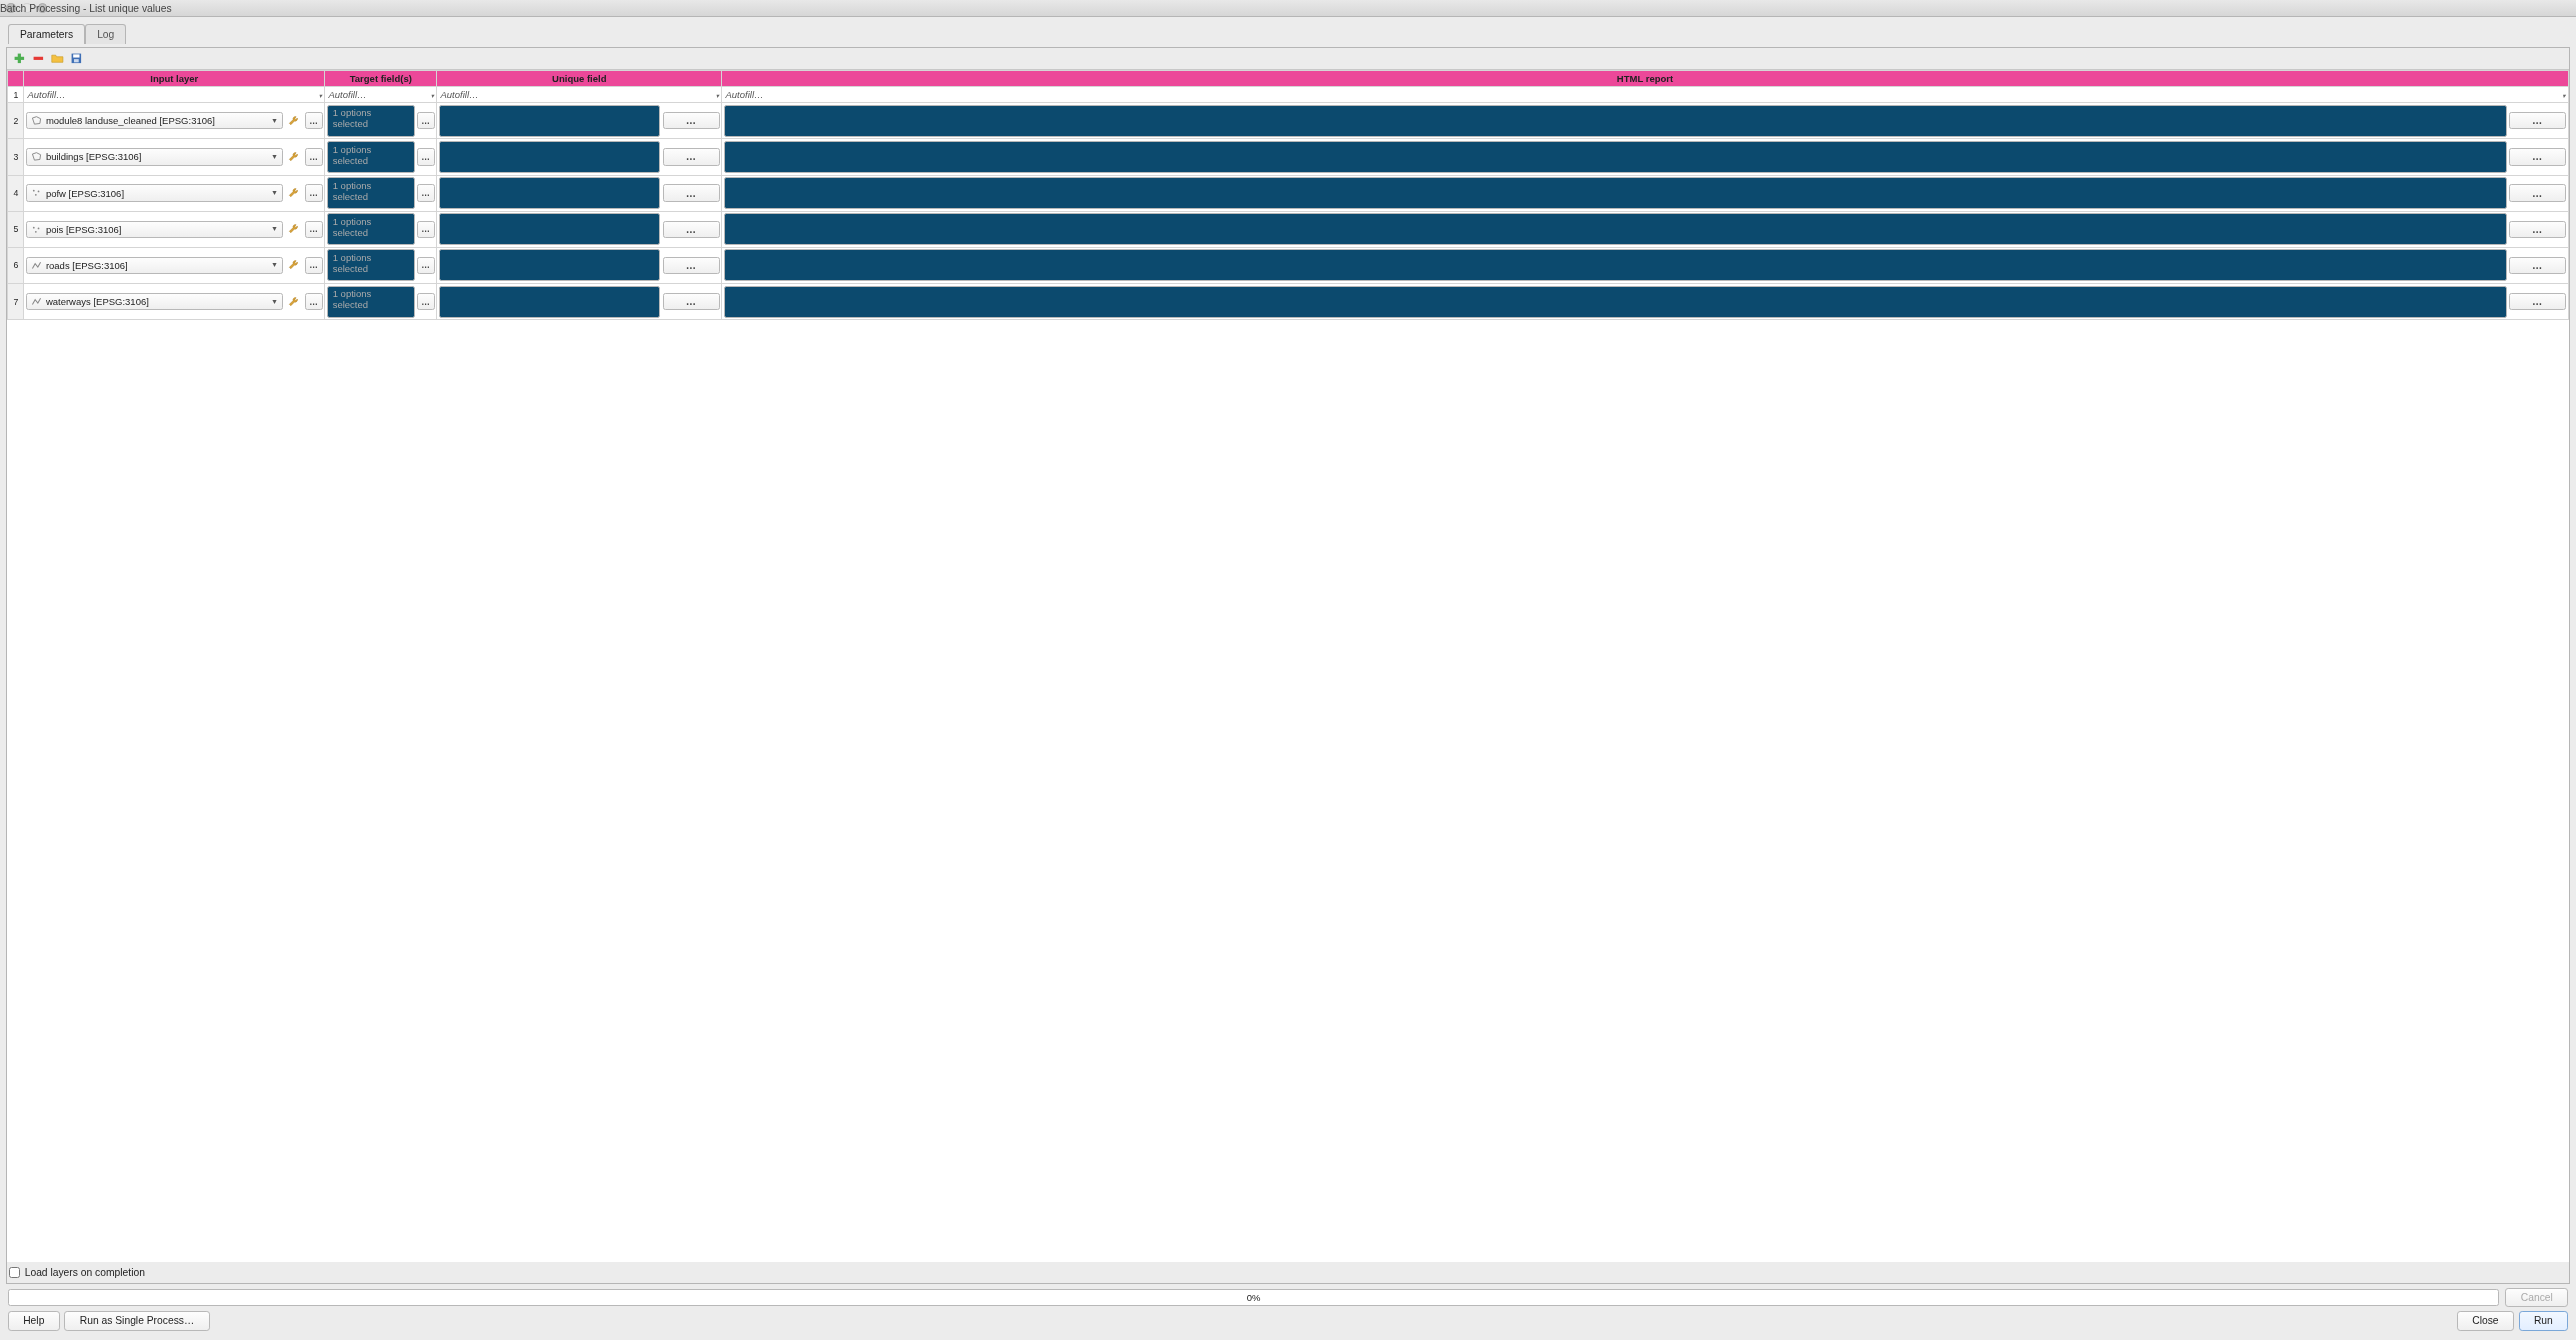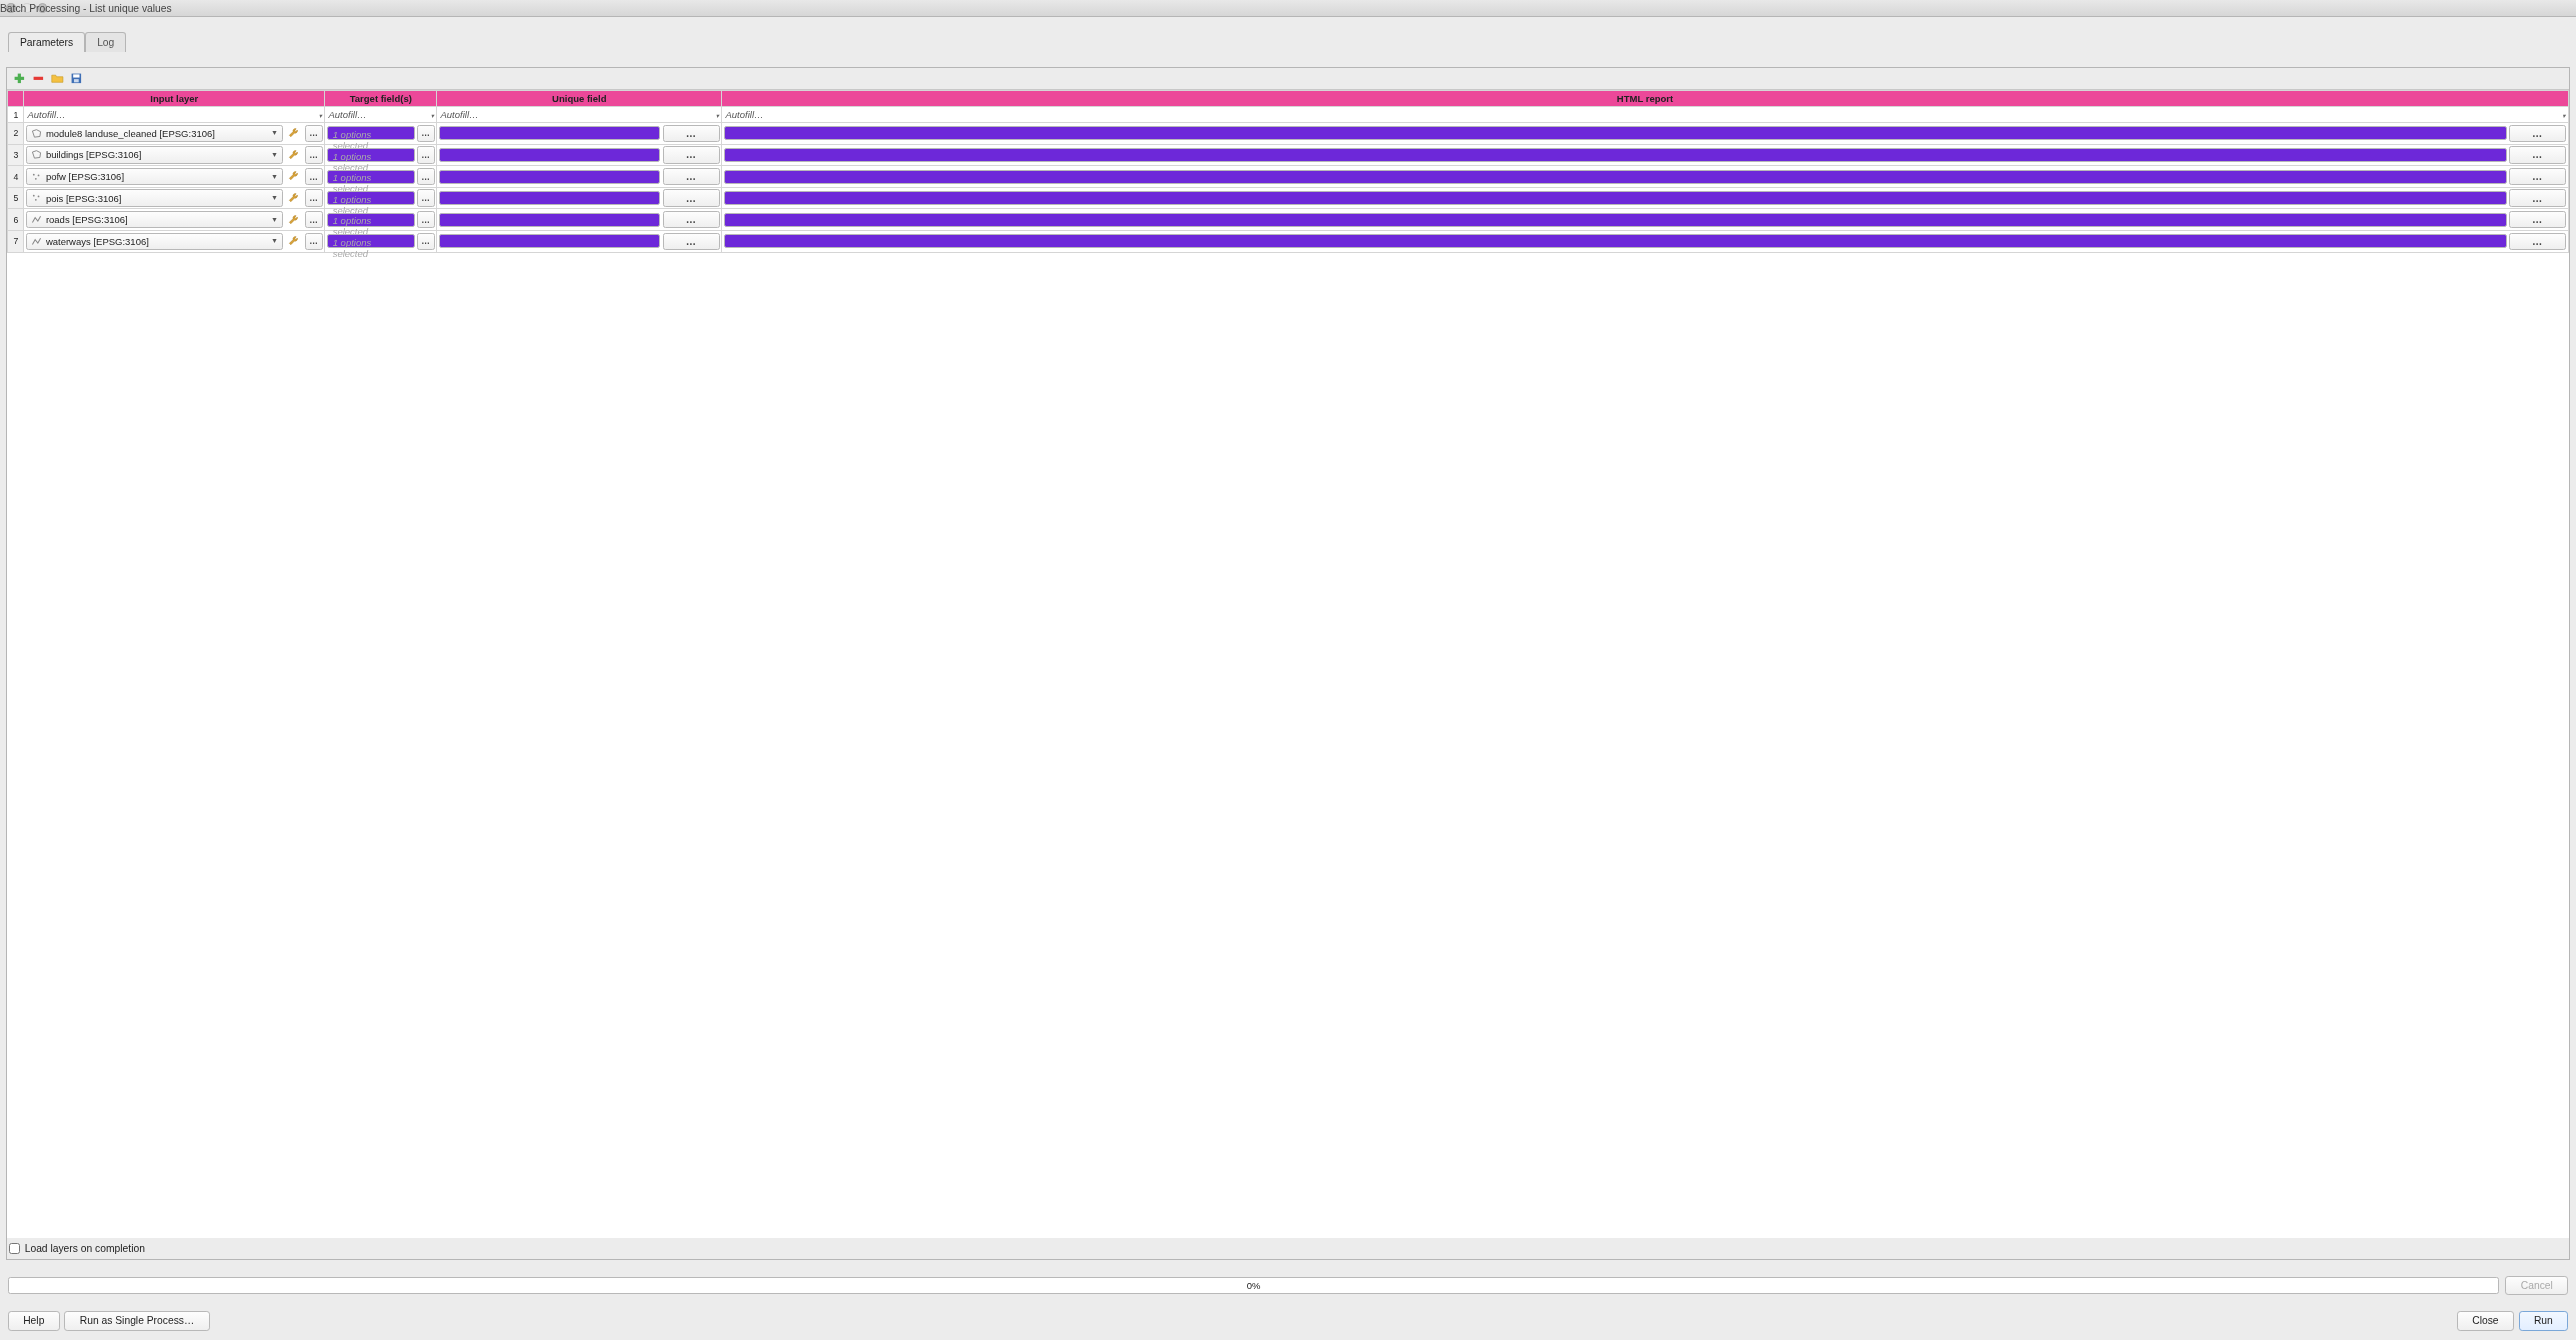--- a/index.html
+++ b/index.html
@@ -33,22 +33,21 @@
 .dot.green { background:#bfbfbf; border:0.4px solid #a9a9a9;}
 .title {
   position:absolute; left:0; right:0; 
   font-size:10.3px; color:#444; pointer-events:none;
 }
 .content {
   flex:1;
   display:flex;
   flex-direction:column;
   padding:6.3px;
-  gap:16px;
-  margin-top:8px;
+  gap:4px;
 }
 .tabbar {
   display:flex;
   gap:0;
   margin-bottom:-0.8px;
   z-index:2;
   padding-left:1.6px;
 }
 .tab {
   padding:4px 11px;
@@ -116,24 +115,23 @@
 }
 .smbtn{
   width:17.4px;height:17.4px;
   border:0.8px solid #b8b8b8;border-radius:2.4px;
   background:linear-gradient(#fdfdfd,#efefef);
   display:flex;align-items:center;justify-content:center;
   cursor:pointer;font-size:8.7px;font-weight:bold;color:#444;
   flex-shrink:0;letter-spacing:0.8px;
 }
 .txtfield{
-  flex:1;height:14px;border:0.8px solid #b8b8b8;border-radius:2.4px;
-  background:#6d28d9;padding:1.6px 4.8px;font-size:9.5px;color:#aaa;
+  flex:1;height:32px;border:0.8px solid #b8b8b8;border-radius:2.4px;
+  background:#0c4a6e;padding:1.6px 4.8px;font-size:9.5px;color:#aaa;
   min-width:0;
-  font-style:italic;
 }
 .widebtn{
   width:57px;height:17.4px;
   border:0.8px solid #b8b8b8;border-radius:2.4px;
   background:linear-gradient(#fdfdfd,#efefef);
   display:flex;align-items:center;justify-content:center;
   cursor:pointer;font-size:10.3px;font-weight:bold;color:#444;
   flex-shrink:0;letter-spacing:0.8px;
 }
 .footer-check{display:flex;align-items:flex-start;gap:4.8px;padding:4.8px 1.6px;font-size:10.3px;}

